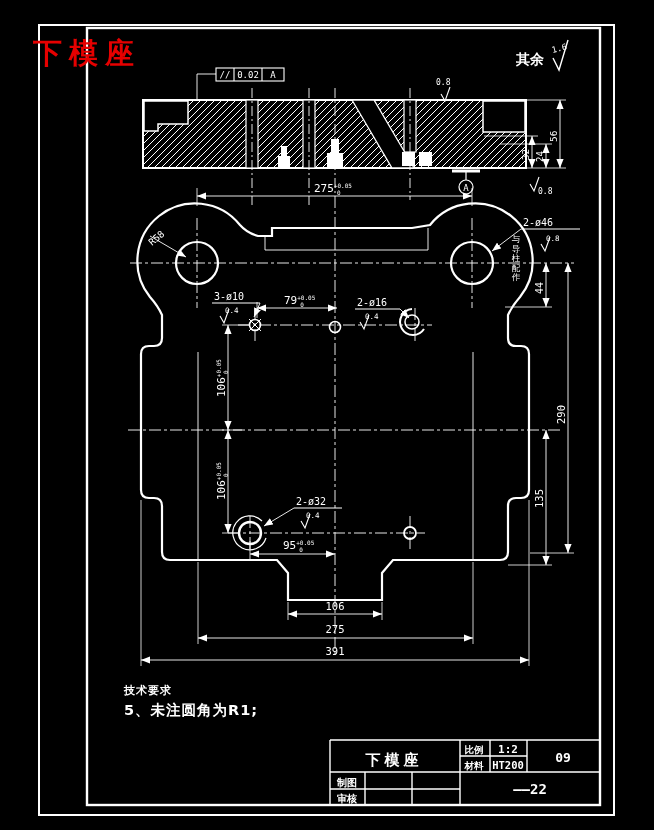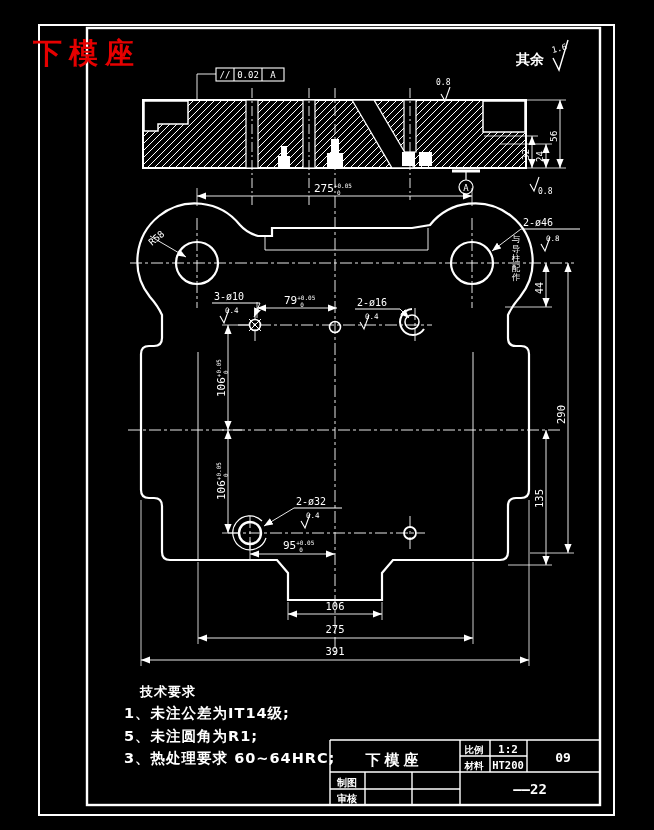--- a/index.html
+++ b/index.html
@@ -2,34 +2,32 @@
 <html><head>
 <meta charset="utf-8">
 <style>
   html,body{margin:0;padding:0;background:#000;}
   #sheet{position:relative;width:654px;height:830px;background:#000;overflow:hidden;}
   svg text{fill:#fff;}
   .t{font-family:"DejaVu Sans Mono",monospace;}
   .cn{font-family:"DejaVu Sans",sans-serif;}
   .stamp{position:absolute;left:33px;top:34px;color:#e60000;font:700 29px "DejaVu Serif",serif;letter-spacing:7px;z-index:5;}
   .techreq{position:absolute;left:124px;top:682px;color:#fff;font-family:"DejaVu Sans",sans-serif;font-weight:700;font-size:14.5px;line-height:1.55;letter-spacing:1px;z-index:4;}
-  .techreq .tr-title{font-size:13px;margin-left:16px;}
+  .techreq .tr-title{font-size:11px;}
 </style>
 </head>
 <body>
 
 <div id="sheet">
 
   <div class="stamp">下模座</div>
 
   <div class="techreq">
     <div class="tr-title">技术要求</div>
-    <div>1、未注公差为IT14级;</div>
     <div>5、未注圆角为R1;</div>
-    <div>3、热处理要求 60~64HRC;</div>
   </div>
 
   <svg width="654" height="830" viewBox="0 0 654 830">
     <defs>
       <pattern id="hatch" patternUnits="userSpaceOnUse" width="7" height="7">
         <rect width="7" height="7" fill="#000"></rect>
         <path d="M0,7 L7,0" stroke="#fff" stroke-width="1"></path>
       </pattern>
       <marker id="arw" markerWidth="12" markerHeight="8" refX="10" refY="4" orient="auto-start-reverse">
         <path d="M0,0 L10,4 L0,8 Z" fill="#fff"></path>

